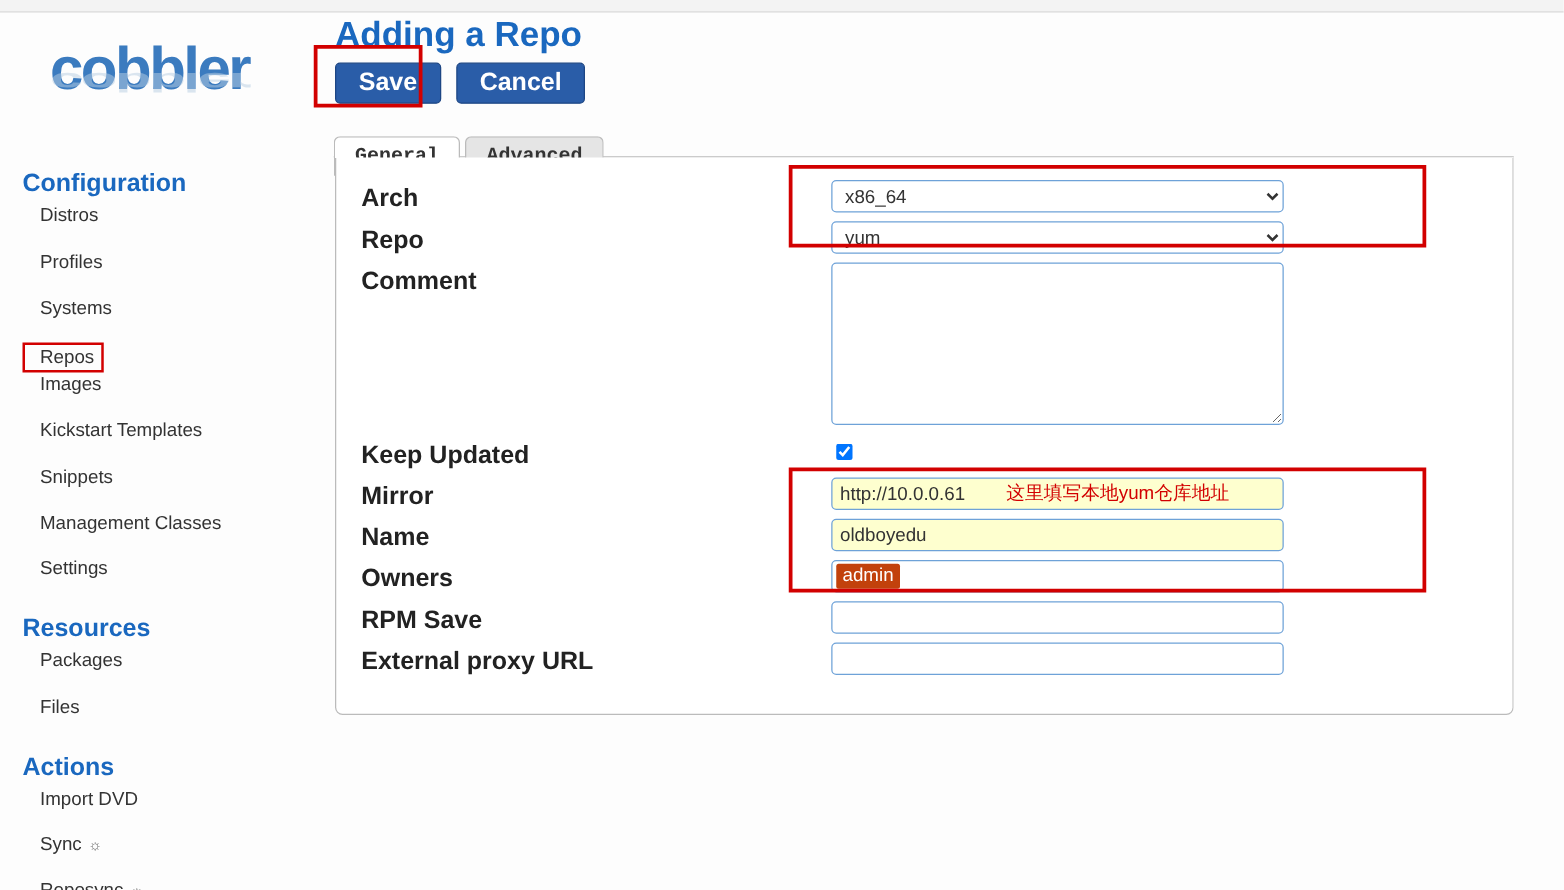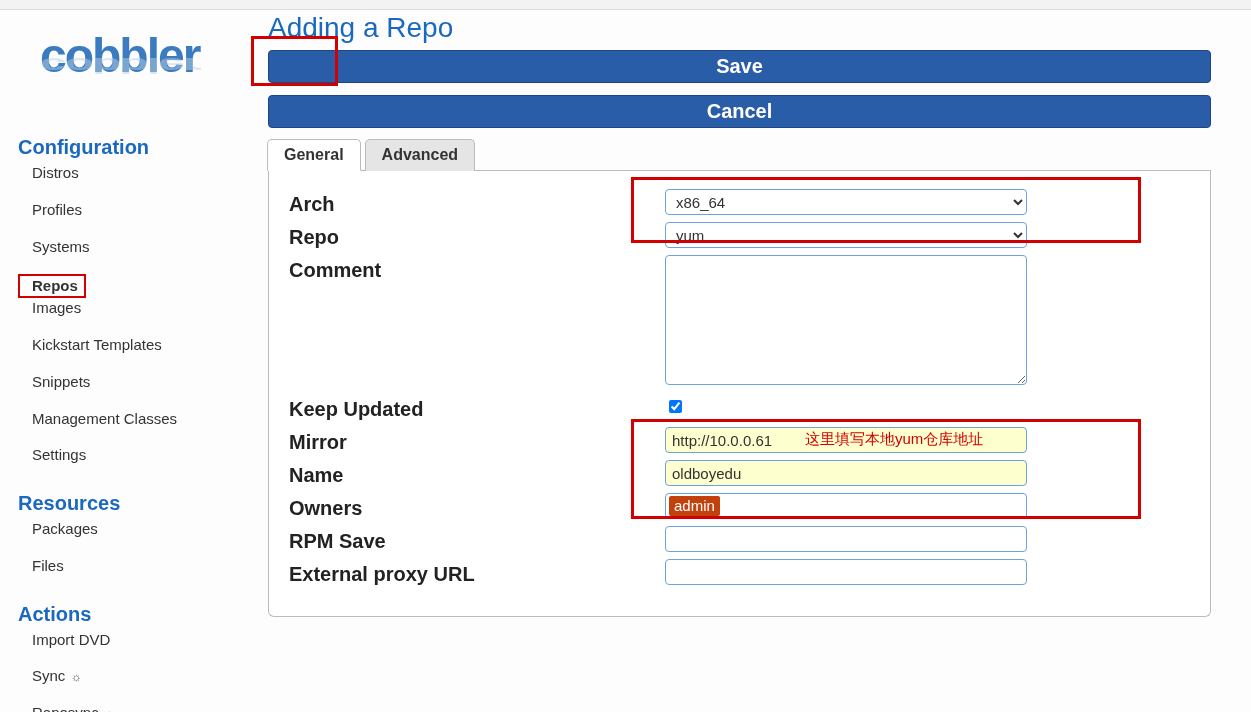--- a/index.html
+++ b/index.html
@@ -58,44 +58,42 @@
     padding: 1px 0 1px 14px;
     cursor: pointer;
     line-height: 1.25;
   }
   .nav-item.highlighted {
     border: 2px solid #d20000;
     margin-left: 0px;
     padding-left: 12px;
     padding-right: 6px;
     display:inline-block;
-    font-weight:bold;
   }
   .nav-glyph {
     font-size: 12px;
     color: #666;
     margin-left: 2px;
   }
   
   .main {
     flex: 1;
     padding: 0 40px 30px 0;
     position: relative;
   }
   .page-title {
     color: #1a68bf;
     font-size: 28px;
-    font-weight: normal;
+    font-weight: bold;
     margin: 2px 0 6px 0;
   }
   .button-row {
     display:flex;
     gap:12px;
     margin-bottom:10px;
-    flex-direction:column;
   }
   .btn {
     background: #2a5da8;
     border: 1px solid #1d4684;
     color: #fff;
     font-size: 20px;
     font-weight: bold;
     padding: 4px 18px;
     border-radius: 4px;
     cursor: pointer;
@@ -121,21 +119,22 @@
     border-bottom:none;
     border-top-left-radius:5px;
     border-top-right-radius:5px;
     background:#e5e5e5;
     font-size:16px;
     font-weight:bold;
     color:#333;
     cursor:pointer;
     margin-right:4px;
     position:relative;
-    top:1px;
+    top:16px;
+    font-family:Liberation Mono, monospace;
   }
   .tab.active {
     background:#fff;
     border-bottom:1px solid #fff;
   }
   .tab-panel {
     border:1px solid #bbb;
     border-top:none;
     border-bottom-left-radius:6px;
     border-bottom-right-radius:6px;

